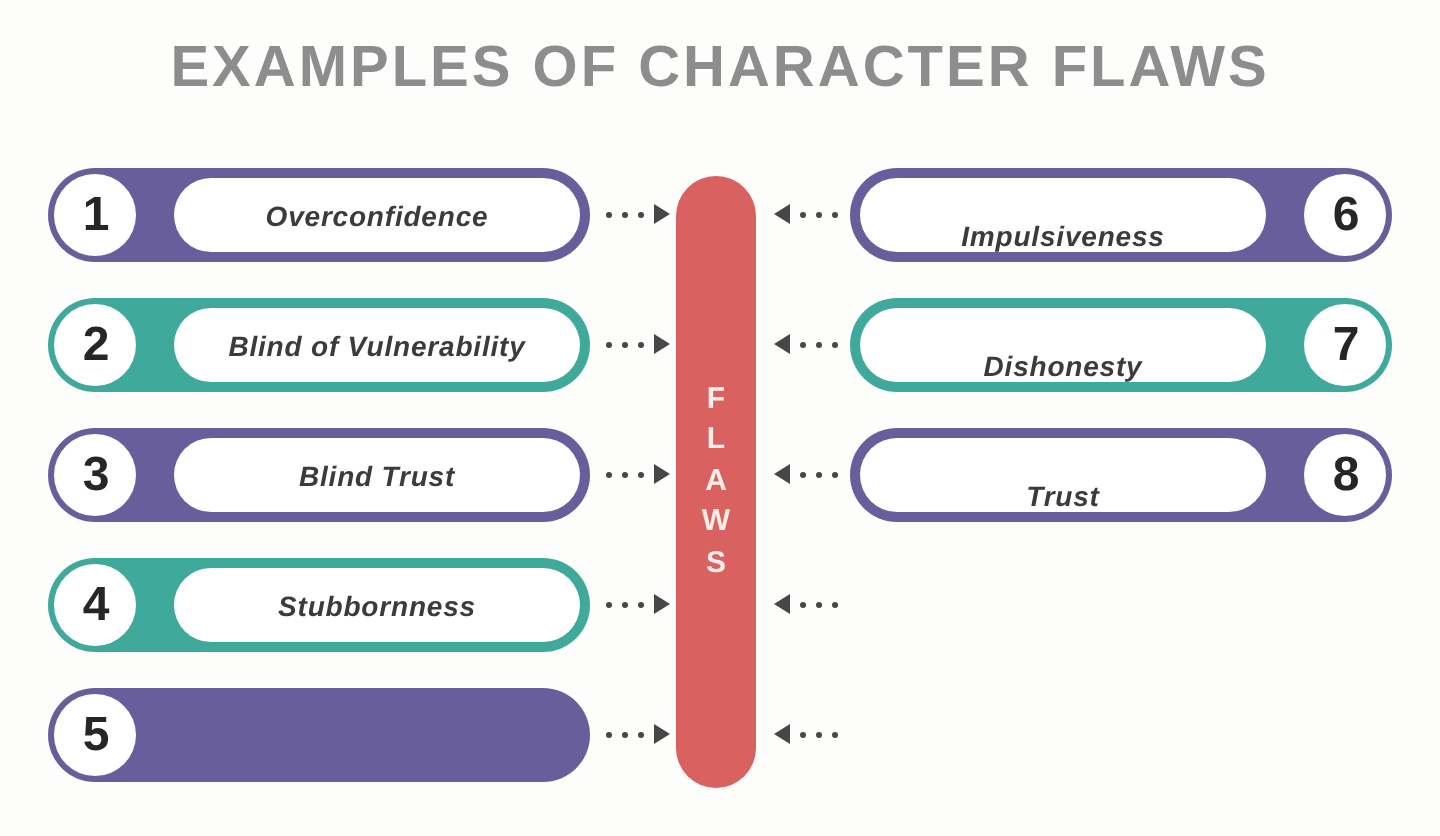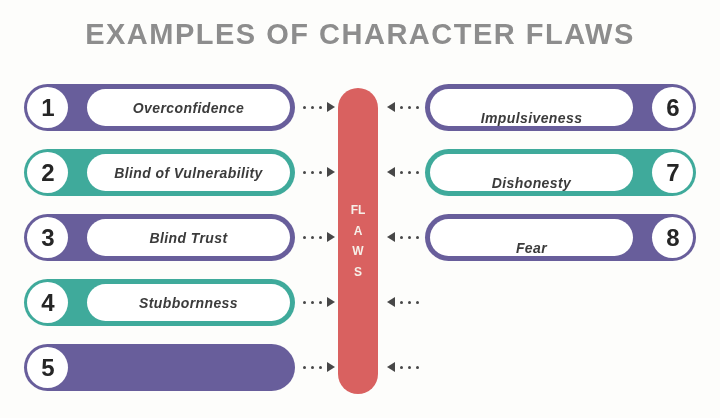--- a/index.html
+++ b/index.html
@@ -62,21 +62,21 @@
   .tri-left{border-top:5px solid transparent;border-bottom:5px solid transparent;border-right:8px solid var(--arrow-gray);}
 
   
   .center-bar{
     position:absolute;left:338px;top:88px;width:40px;height:306px;
     border-radius:20px;background:var(--red);
     display:flex;align-items:center;justify-content:center;
   }
   .center-bar .vtext{
     width:16px;text-align:center;word-break:break-all;
-    font-size:12px;line-height:20.5px;font-weight:bold;
+    font-size:15px;line-height:20.5px;font-weight:bold;
     color:#f6efe8;letter-spacing:0;
   }
 </style>
 </head>
 <body>
 
 <div class="canvas">
 
   <div class="title">EXAMPLES OF CHARACTER FLAWS</div>
 
@@ -195,20 +195,20 @@
   <div class="item r r2 teal">
     <div class="label-pill">
         <span>Dishonesty</span>
       </div>
     <div class="num-circle">
         <span>7</span>
       </div>
   </div>
   <div class="item r r3 purple">
     <div class="label-pill">
-        <span>Fear</span>
+        <span>Trust</span>
       </div>
     <div class="num-circle">
         <span>8</span>
       </div>
   </div>
 
 </div>
 
 </body></html>

